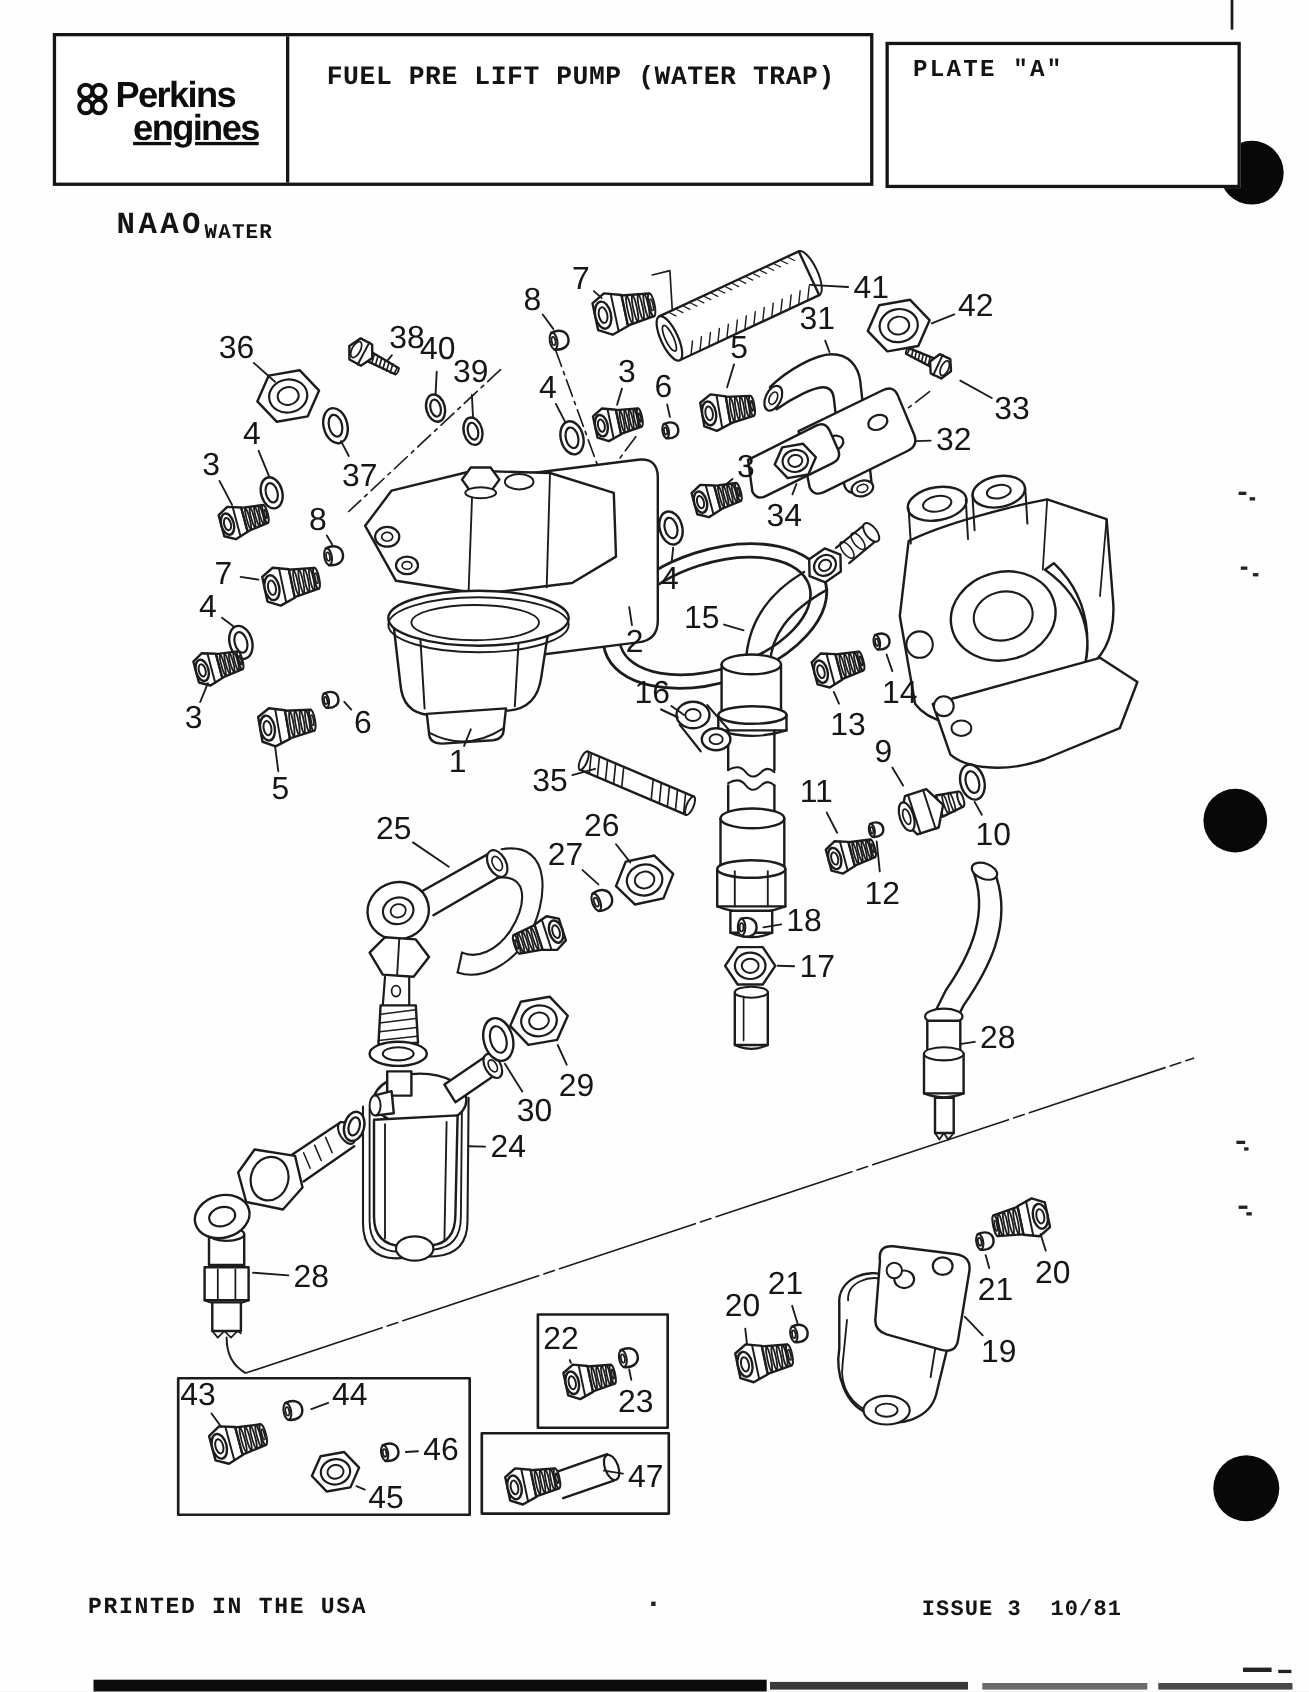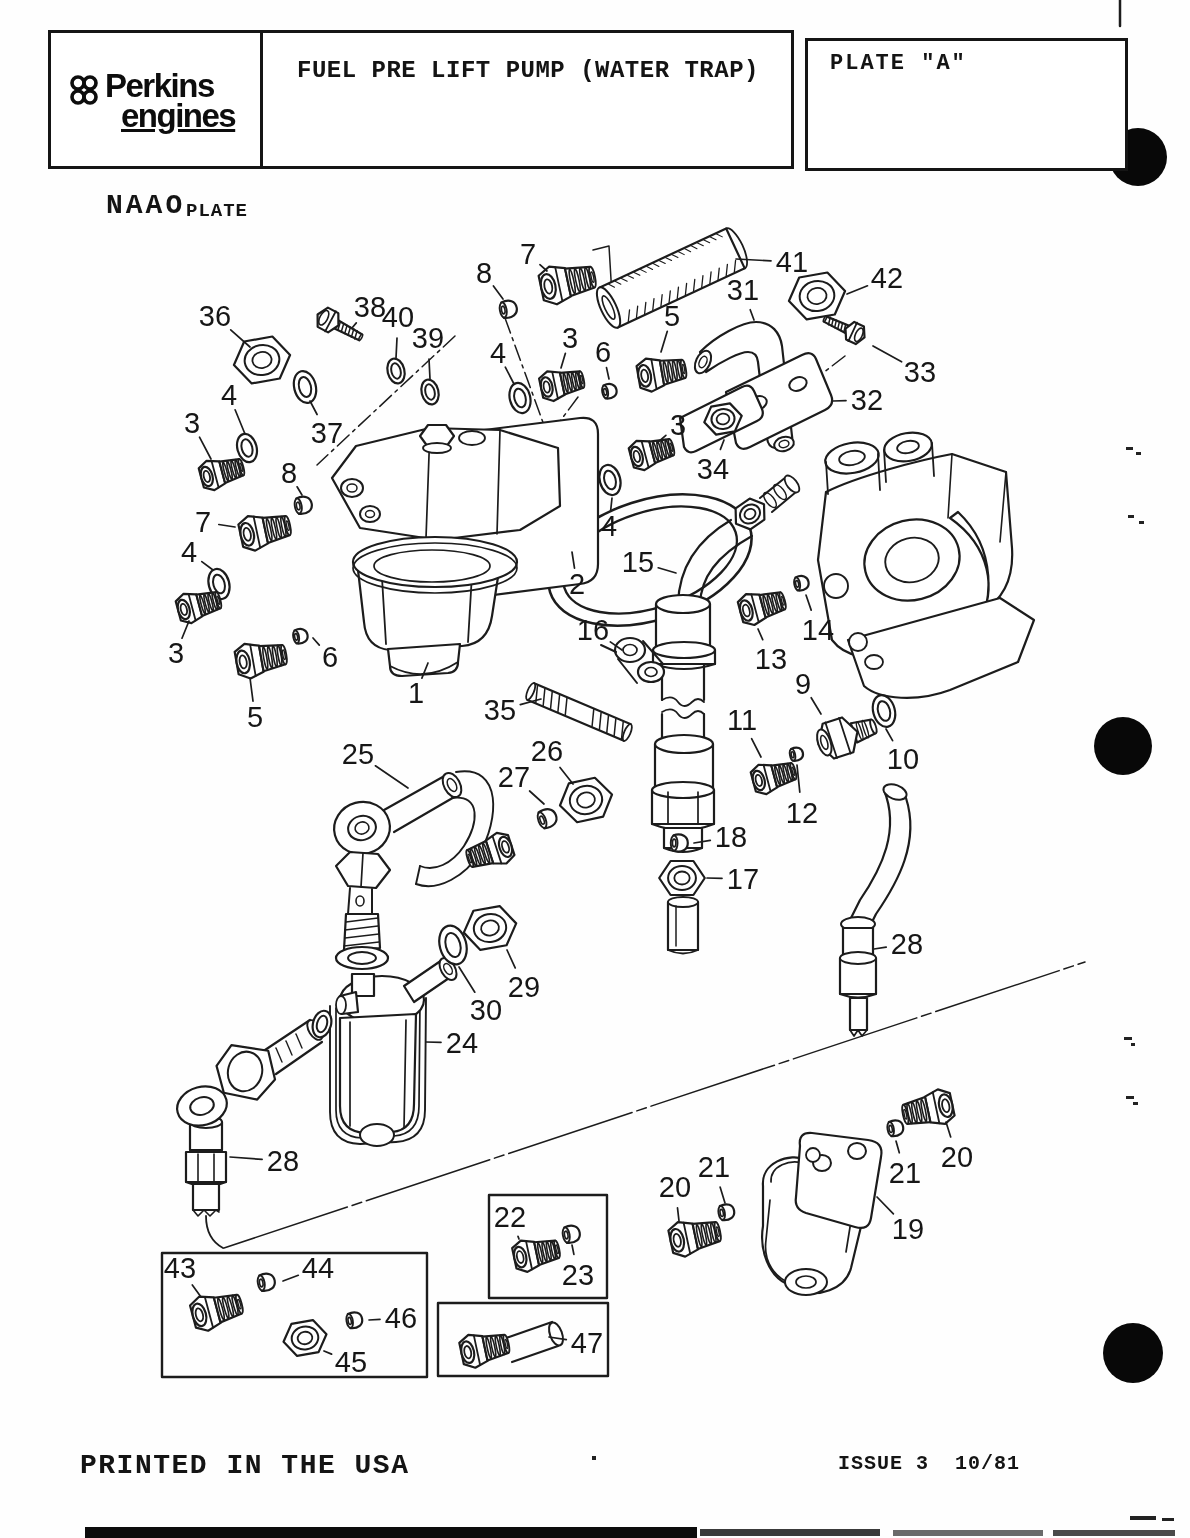--- a/index.html
+++ b/index.html
@@ -12,21 +12,21 @@
   .logo{position:absolute;left:18px;top:38px;display:flex;align-items:flex-start;}
   .logo-text{margin-left:6px;font-weight:bold;letter-spacing:-1.5px;line-height:30px;font-size:33px;color:#0d0d0d;}
   .logo-text .l2{display:block;margin-left:16px;text-decoration:underline;}
   .hdr-title{position:absolute;left:246px;top:24px;font-family:"Liberation Mono",monospace;
              font-size:24px;font-weight:600;letter-spacing:0.5px;white-space:nowrap;}
   .plate-box{position:absolute;left:805px;top:38px;width:317px;height:127px;border:3px solid #151515;background:#fff;}
   .plate-box span{position:absolute;left:22px;top:10px;font-family:"Liberation Mono",monospace;
                   font-size:22px;font-weight:600;letter-spacing:2px;}
   .code-a{position:absolute;left:78px;top:190px;font-family:"Liberation Mono",monospace;font-size:28px;font-weight:700;letter-spacing:3px;margin-left:28px;}
   .code-b{position:absolute;left:186px;top:200px;font-family:"Liberation Mono",monospace;font-size:19px;font-weight:600;letter-spacing:1px;}
-  .foot-l{position:absolute;left:80px;top:1450px;font-family:"Liberation Mono",monospace;font-size:28px;font-weight:700;letter-spacing:1.5px;white-space:pre;}
+  .foot-l{position:absolute;left:80px;top:1450px;font-family:"Liberation Mono",monospace;font-size:21px;font-weight:700;letter-spacing:1.5px;white-space:pre;}
   .foot-r{position:absolute;left:838px;top:1452px;font-family:"Liberation Mono",monospace;font-size:20px;font-weight:700;letter-spacing:1px;white-space:pre;}
 </style>
 </head>
 <body>
 
 <div class="page">
 
   <svg id="diagram" width="1190" height="1538" viewBox="0 0 1190 1538">
       <line x1="455" y1="336" x2="317" y2="465" stroke="#1c1c1c" stroke-linecap="round" stroke-linejoin="round" stroke-width="1.5" stroke-dasharray="16 5 3 5"></line>
       <line x1="578" y1="397" x2="463" y2="552" stroke="#1c1c1c" stroke-linecap="round" stroke-linejoin="round" stroke-width="1.5" stroke-dasharray="16 5 3 5"></line>
@@ -967,17 +967,17 @@
       </div>
     </div>
     <div class="hdr-title">FUEL PRE LIFT PUMP (WATER TRAP)</div>
   </div>
 
   <div class="plate-box">
     <span>PLATE "A"</span>
   </div>
 
   <div class="code-a">NAAO</div>
-  <div class="code-b">PLATE</div>
+  <div class="code-b">WATER</div>
 
   <div class="foot-l">PRINTED IN THE USA</div>
   <div class="foot-r">ISSUE 3  10/81</div>
 </div>
 
 </body></html>

